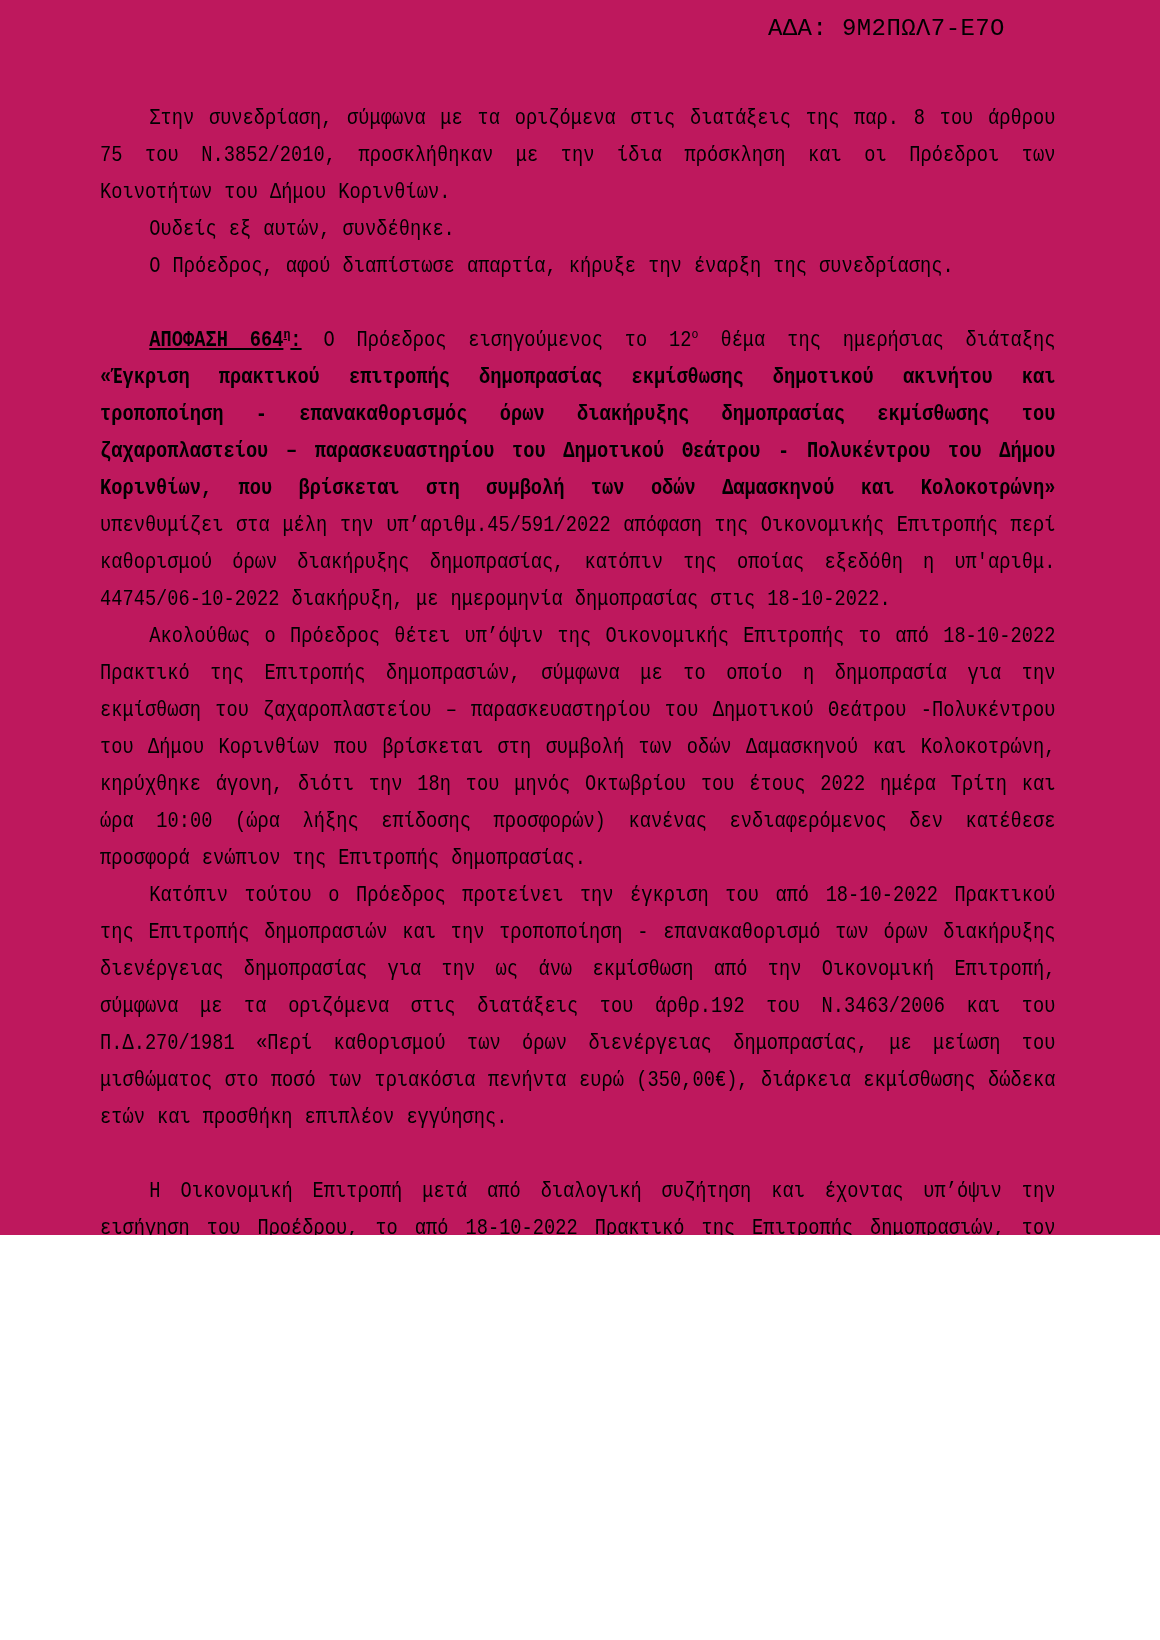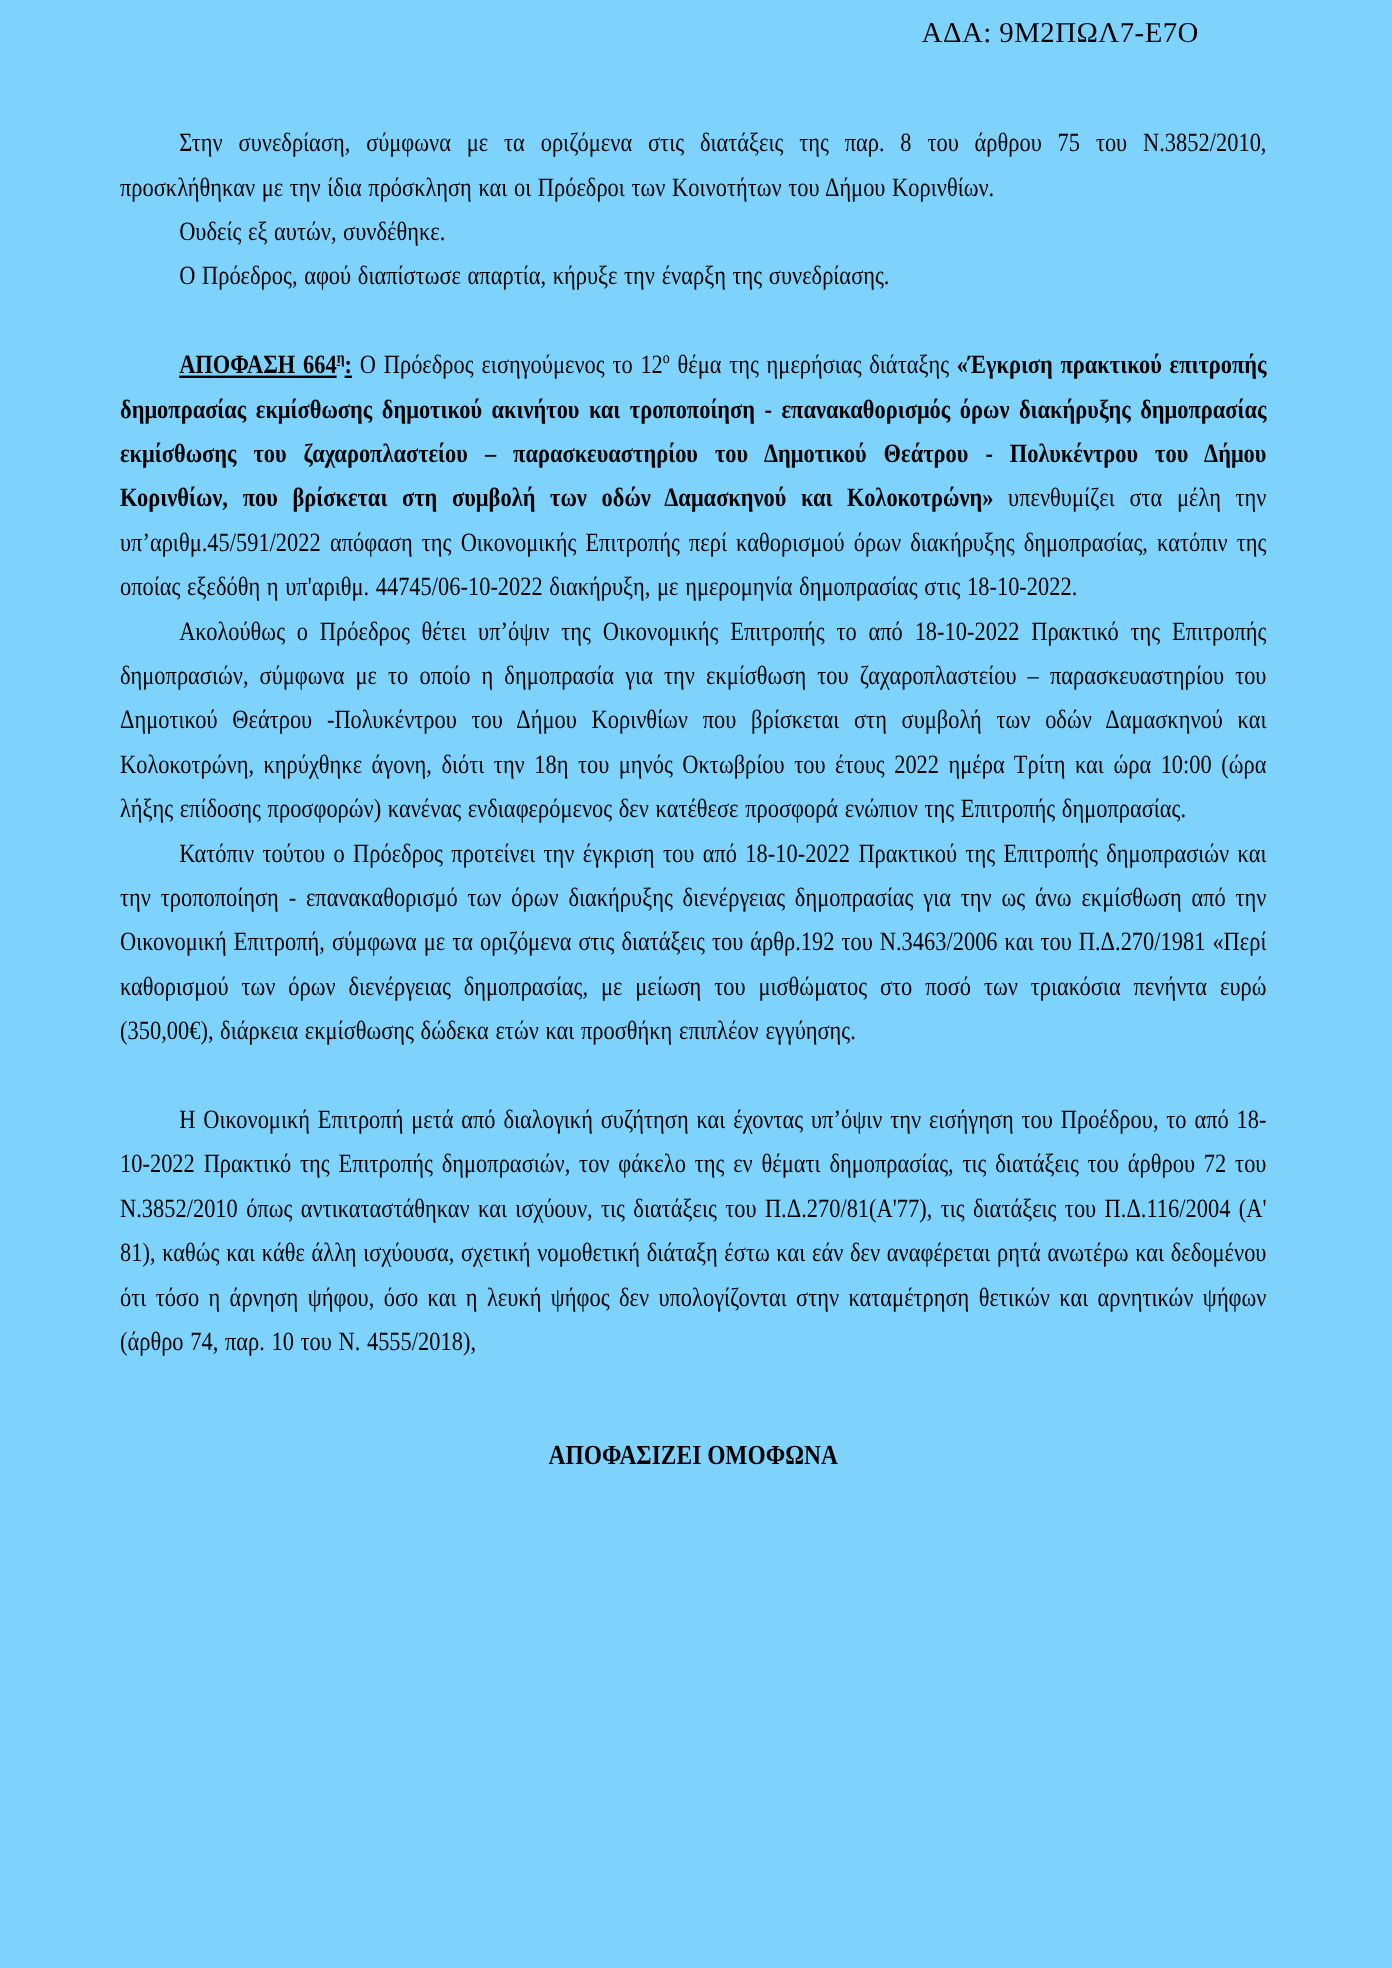--- a/index.html
+++ b/index.html
@@ -3,24 +3,24 @@
 <meta charset="utf-8">
 <style>
   html, body {
     margin: 0;
     padding: 0;
     background: #ffffff;
   }
   .page {
     position: relative;
     width: 1160px;
-    height: 1640px;
-    background: #7dd3fc;
+    height: 1235px;
+    background: #be185d;
     color: #000000;
-    font-family: Liberation Serif, serif;
+    font-family: Liberation Mono, monospace;
     overflow: hidden;
   }
   .ada {
     position: absolute;
     top: 15px;
     left: 768px;
     font-size: 24px;
     letter-spacing: 0.4px;
     white-space: nowrap;
   }

